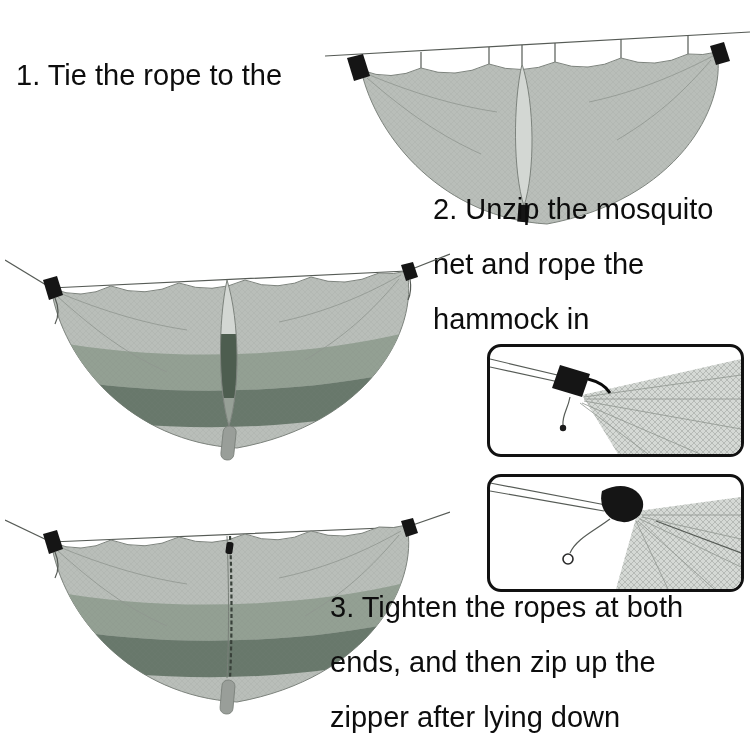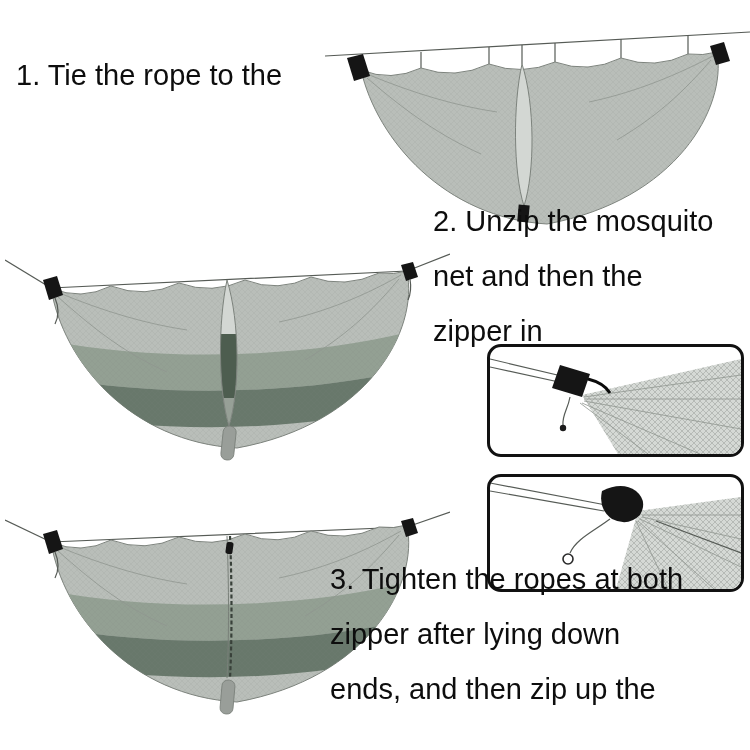--- a/index.html
+++ b/index.html
@@ -61,24 +61,24 @@
       <path d="M42,56 C84,92 116,114 156,132"></path>
       <path d="M388,34 C342,58 302,72 264,80"></path>
       <path d="M386,38 C350,80 322,100 292,118"></path>
     </g>
     <path class="f-lens s-outline" d="M197,42 C210,82 210,150 199,184 C188,150 188,82 197,42 Z"></path>
     <path class="f-knot" d="M22,36 L38,32 L45,54 L29,59 Z"></path>
     <path class="f-knot" d="M385,24 L399,20 L405,39 L391,43 Z"></path>
     <rect class="f-knot" x="193" y="183" width="11" height="17" transform="rotate(5 198 191)"></rect>
   </svg>
 
-  <div class="step" style="left:433px;top:194px">
+  <div class="step" style="left:433px;top:182px">
     <div class="line">2. Unzip the mosquito</div>
-    <div class="line">net and then the</div>
-    <div class="line">zipper in</div>
+    <div class="line">net and rope the</div>
+    <div class="line">hammock in</div>
   </div>
 
   <svg class="fig" style="left:5px;top:238px" width="445" height="235" viewBox="0 0 445 235" aria-label="unzipped mosquito net with hammock placed inside">
     <defs>
       <pattern id="m2" width="6" height="6" patternUnits="userSpaceOnUse">
         <path d="M0,6 L6,0 M0,0 L6,6" stroke="#7f857f" stroke-width="0.5"></path>
       </pattern>
       <clipPath id="c2">
           <path d="M46,50 Q76,63 106,48 Q140,61 174,45 Q207,57 240,42 Q273,55 306,39 Q340,51 374,35 Q389,37 402,33 C414,92 364,186 232,210 C126,204 58,124 46,50 Z"></path>
         </clipPath>
@@ -192,19 +192,19 @@
     </g>
     <path class="s-zipline" d="M222,44 C224,92 224,150 222,186"></path>
     <path class="s-zip" d="M225,44 C227,92 227,150 225,186"></path>
     <path class="f-knot" d="M38,42 L52,38 L58,57 L44,62 Z"></path>
     <path class="f-knot" d="M396,29 L408,26 L413,41 L401,45 Z"></path>
     <path class="s-rope" d="M50,60 Q56,74 50,86"></path>
     <rect class="f-knot" x="221" y="50" width="7" height="12" rx="2" transform="rotate(8 224 56)"></rect>
     <rect class="f-tab" x="216" y="188" width="13" height="34" rx="6" transform="rotate(5 222 205)"></rect>
   </svg>
 
-  <div class="step" style="left:330px;top:552px">
+  <div class="step" style="left:330px;top:580px">
     <div class="line">3. Tighten the ropes at both</div>
+    <div class="line">ends, and then zip up the</div>
     <div class="line">zipper after lying down</div>
-    <div class="line">ends, and then zip up the</div>
   </div>
 
 </div>
 
 </body></html>

